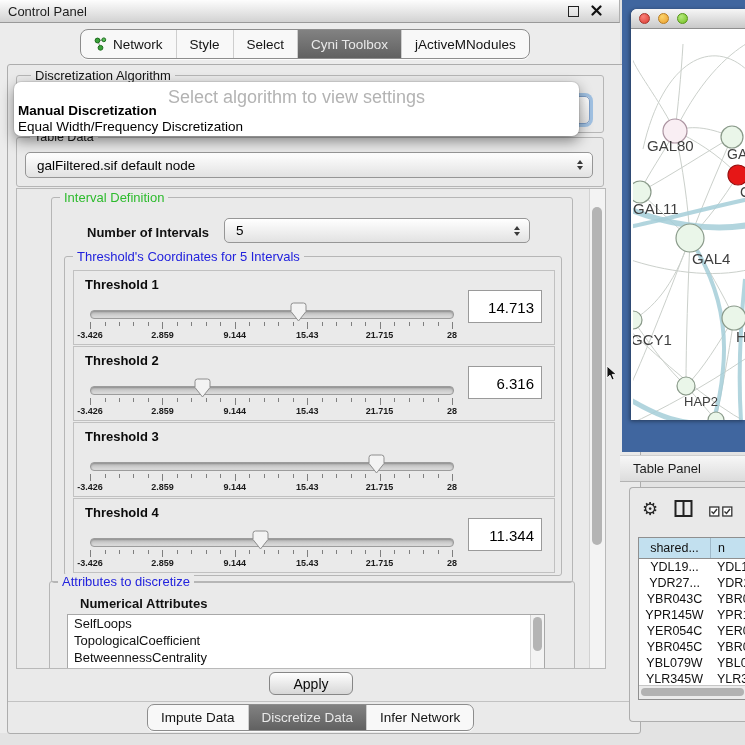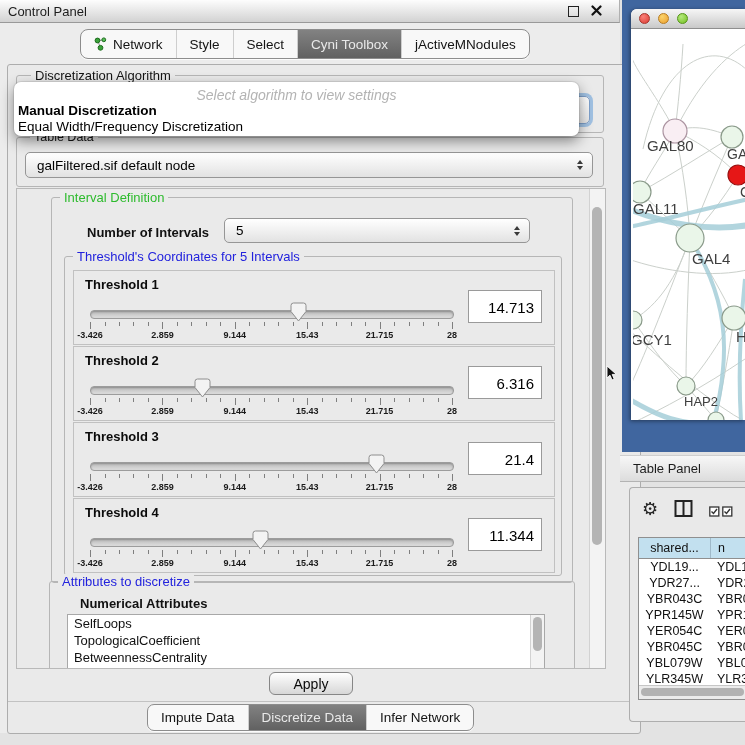--- a/index.html
+++ b/index.html
@@ -26,21 +26,21 @@
   .gt-green{color:#2dbb2d;} .gt-blue{color:#2222dd;}
   .combo{position:absolute;background:linear-gradient(#ffffff,#e2e2e2);border:1px solid #969696;
     border-radius:5px;font-size:13.5px;color:#000;display:flex;align-items:center;padding:0 24px 0 11px;}
   .spin{position:absolute;right:9px;top:50%;transform:translateY(-50%);display:flex;flex-direction:column;gap:2px;}
   .spin .u{width:0;height:0;border-left:3.5px solid transparent;border-right:3.5px solid transparent;border-bottom:4.5px solid #3a3a3a;}
   .spin .d{width:0;height:0;border-left:3.5px solid transparent;border-right:3.5px solid transparent;border-top:4.5px solid #3a3a3a;}
   .combo-behind{position:absolute;border:1px solid #7d9fc9;border-radius:5px;background:linear-gradient(#fff,#e6e6e6);
     box-shadow:0 0 0 3px rgba(110,165,220,.6);z-index:1;}
   .popup{position:absolute;background:#fff;border-radius:7px;z-index:6;
     box-shadow:0 5px 14px rgba(0,0,0,.45),0 0 0 1px rgba(0,0,0,.08);}
-  .popup .ph{text-align:center;color:#b3b3b3;font-size:14px;padding-top:5px;height:16px;font-style:italic;}
+  .popup .ph{text-align:center;color:#b3b3b3;font-size:18px;padding-top:5px;height:16px;}
   .popup .opt{font-size:13.5px;color:#000;padding:0 4px;line-height:16px;white-space:nowrap;}
   .popup .opt.hl{font-weight:bold;}
   .inner{position:absolute;left:8px;top:123px;width:588px;height:479px;border:1px solid #b9b9b9;
     background:#eaeaea;overflow:hidden;}
   .vsb{position:absolute;right:0;top:0;width:15px;height:100%;background:#f3f3f3;border-left:1px solid #d2d2d2;}
   .vsb .thumb{position:absolute;left:2px;width:10px;background:#b4b4b4;border-radius:6px;}
   .nint-label{position:absolute;font-size:13px;font-weight:bold;color:#111;}
   .thbox{position:absolute;left:8px;width:480px;height:73px;border:1px solid #c1c1c1;background:#eaeaea;}
   .th-label{position:absolute;left:11px;top:6px;font-size:13px;font-weight:bold;color:#0a0a0a;}
   .track{position:absolute;left:16px;top:39px;width:362px;height:7px;border:1px solid #9c9c9c;border-radius:4px;
@@ -272,21 +272,20 @@
               <span class="tick major" style="left:378.0px"></span>
               <span class="tick-label" style="left:16.0px">-3.426</span>
               <span class="tick-label" style="left:88.4px">2.859</span>
               <span class="tick-label" style="left:160.8px">9.144</span>
               <span class="tick-label" style="left:233.2px">15.43</span>
               <span class="tick-label" style="left:305.6px">21.715</span>
               <span class="tick-label" style="left:378.0px">28</span>
               <svg class="handle" style="left:293.5px" width="17" height="20" viewBox="0 0 17 20">
                 <path d="M3.5 1 h10 q2.5 0 2.5 2.5 v6 L8.5 19 L1 9.5 v-6 Q1 1 3.5 1 Z" fill="#f3f3f3" stroke="#8e8e8e"></path>
               </svg>
-              <div class="val-box">21.4</div>
             </div>
             <div class="thbox" style="top: 241px;">
               <span class="th-label">Threshold 4</span>
               <div class="track"></div>
               <span class="tick major" style="left:16.0px"></span>
               <span class="tick minor" style="left:30.5px"></span>
               <span class="tick minor" style="left:45.0px"></span>
               <span class="tick minor" style="left:59.4px"></span>
               <span class="tick minor" style="left:73.9px"></span>
               <span class="tick major" style="left:88.4px"></span>

